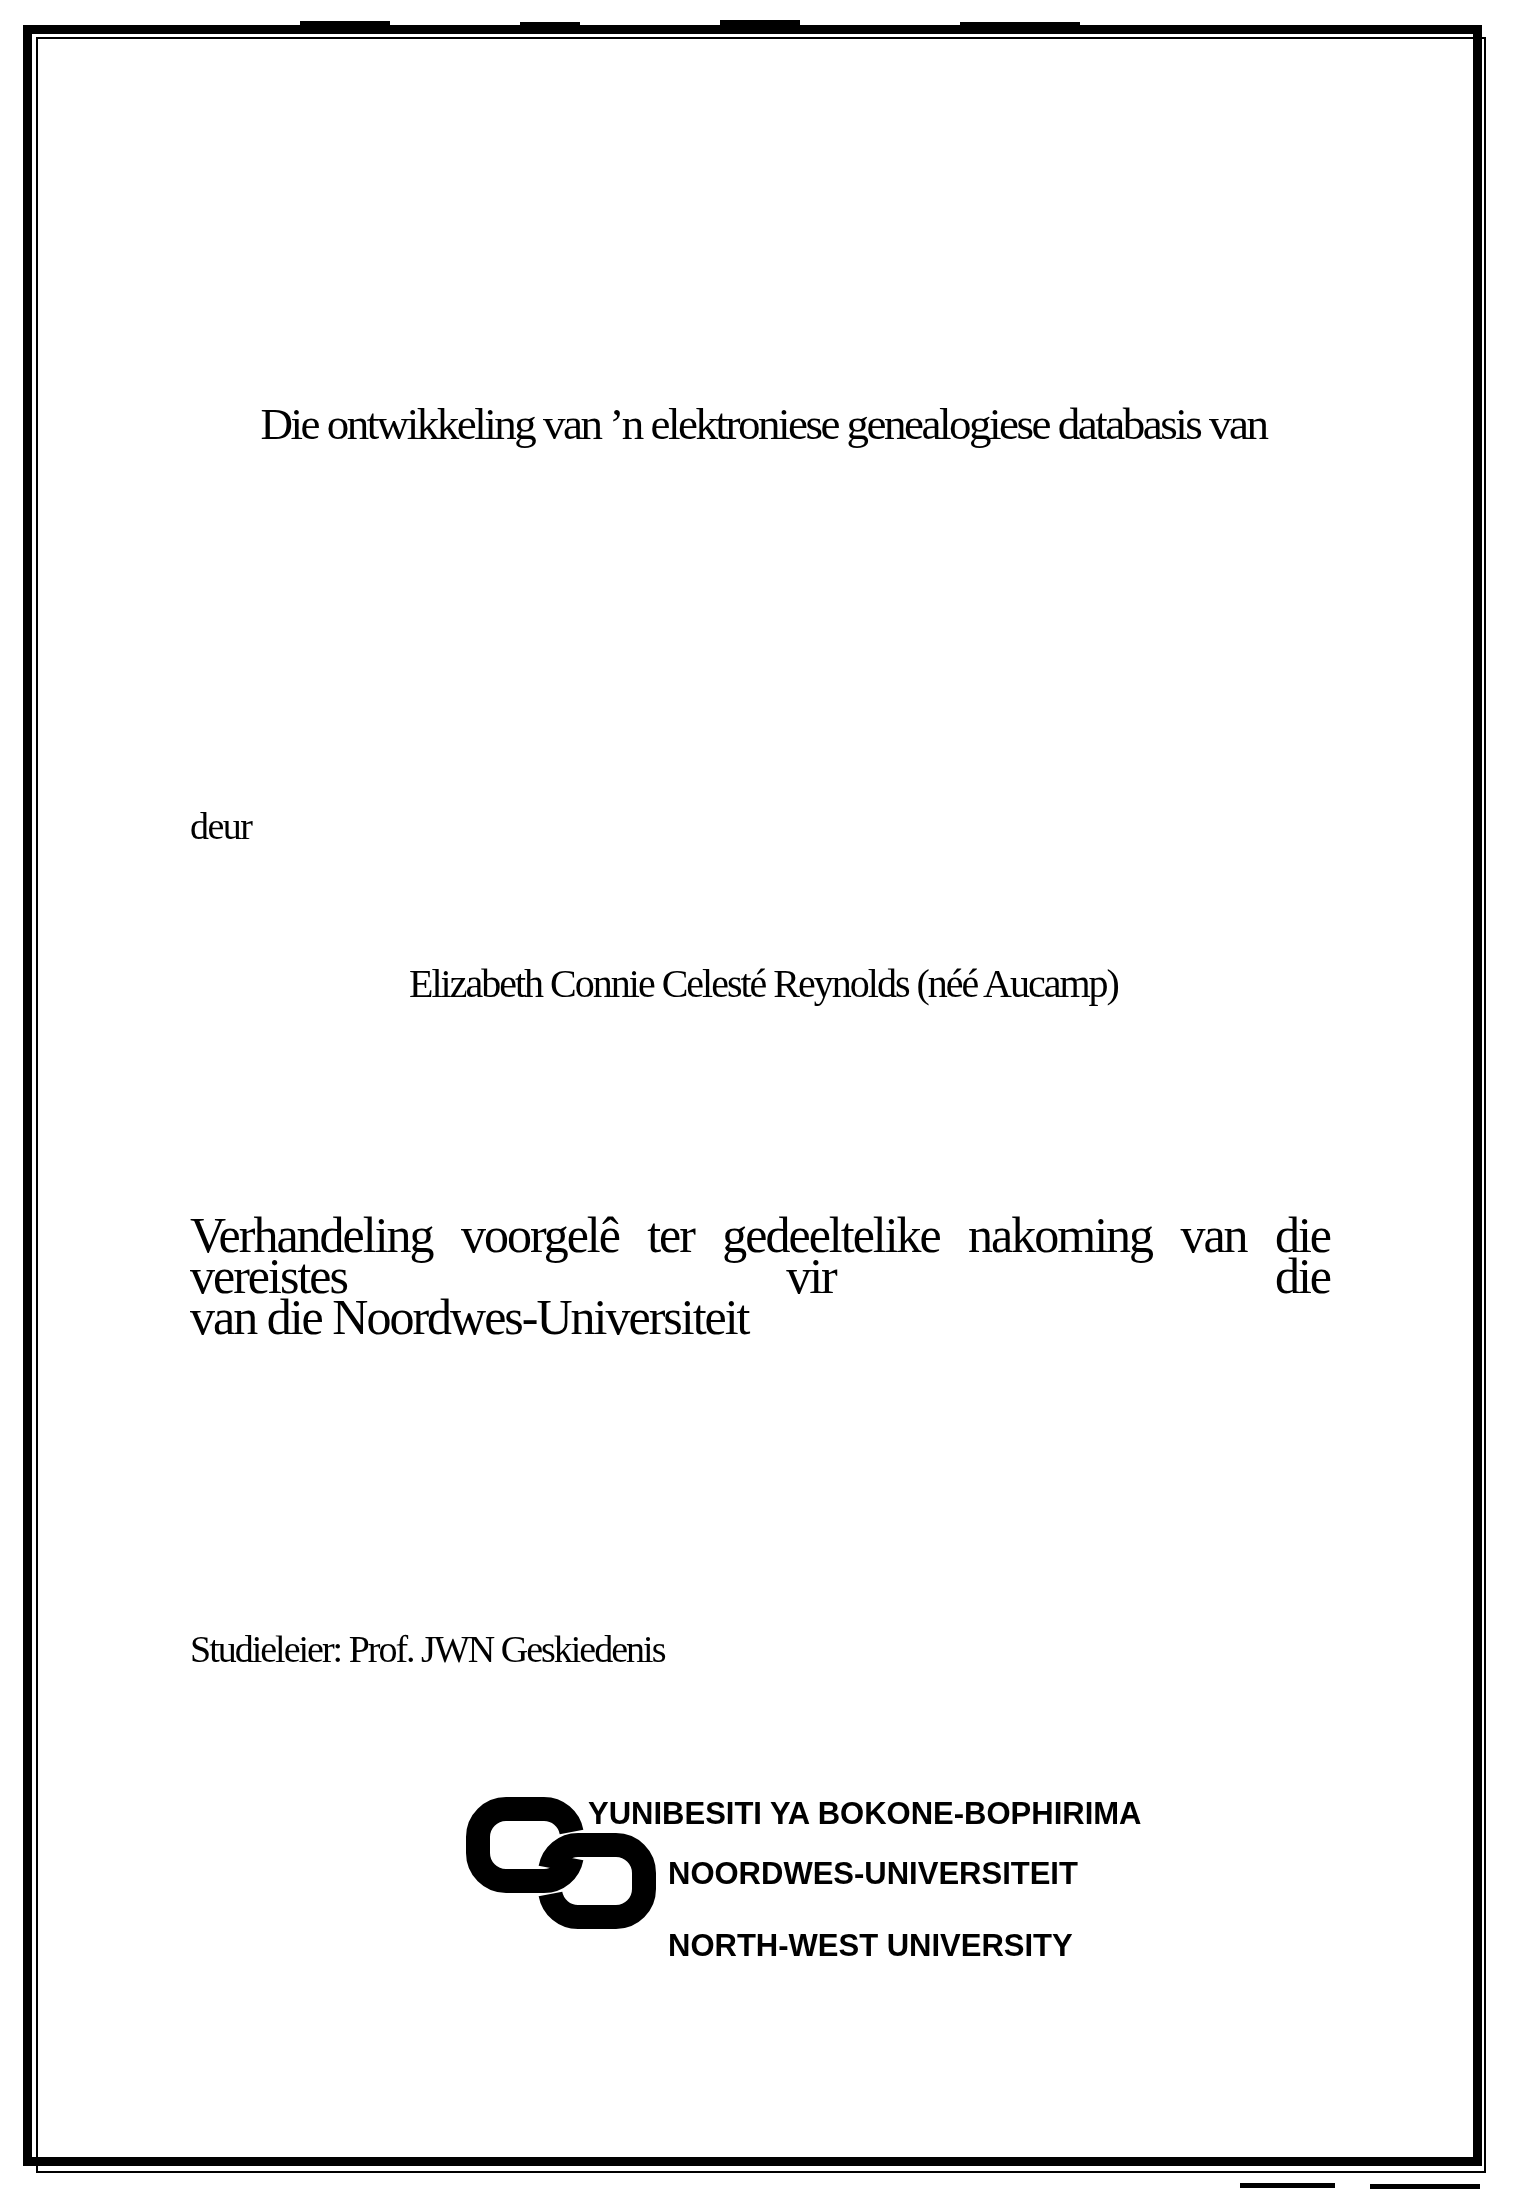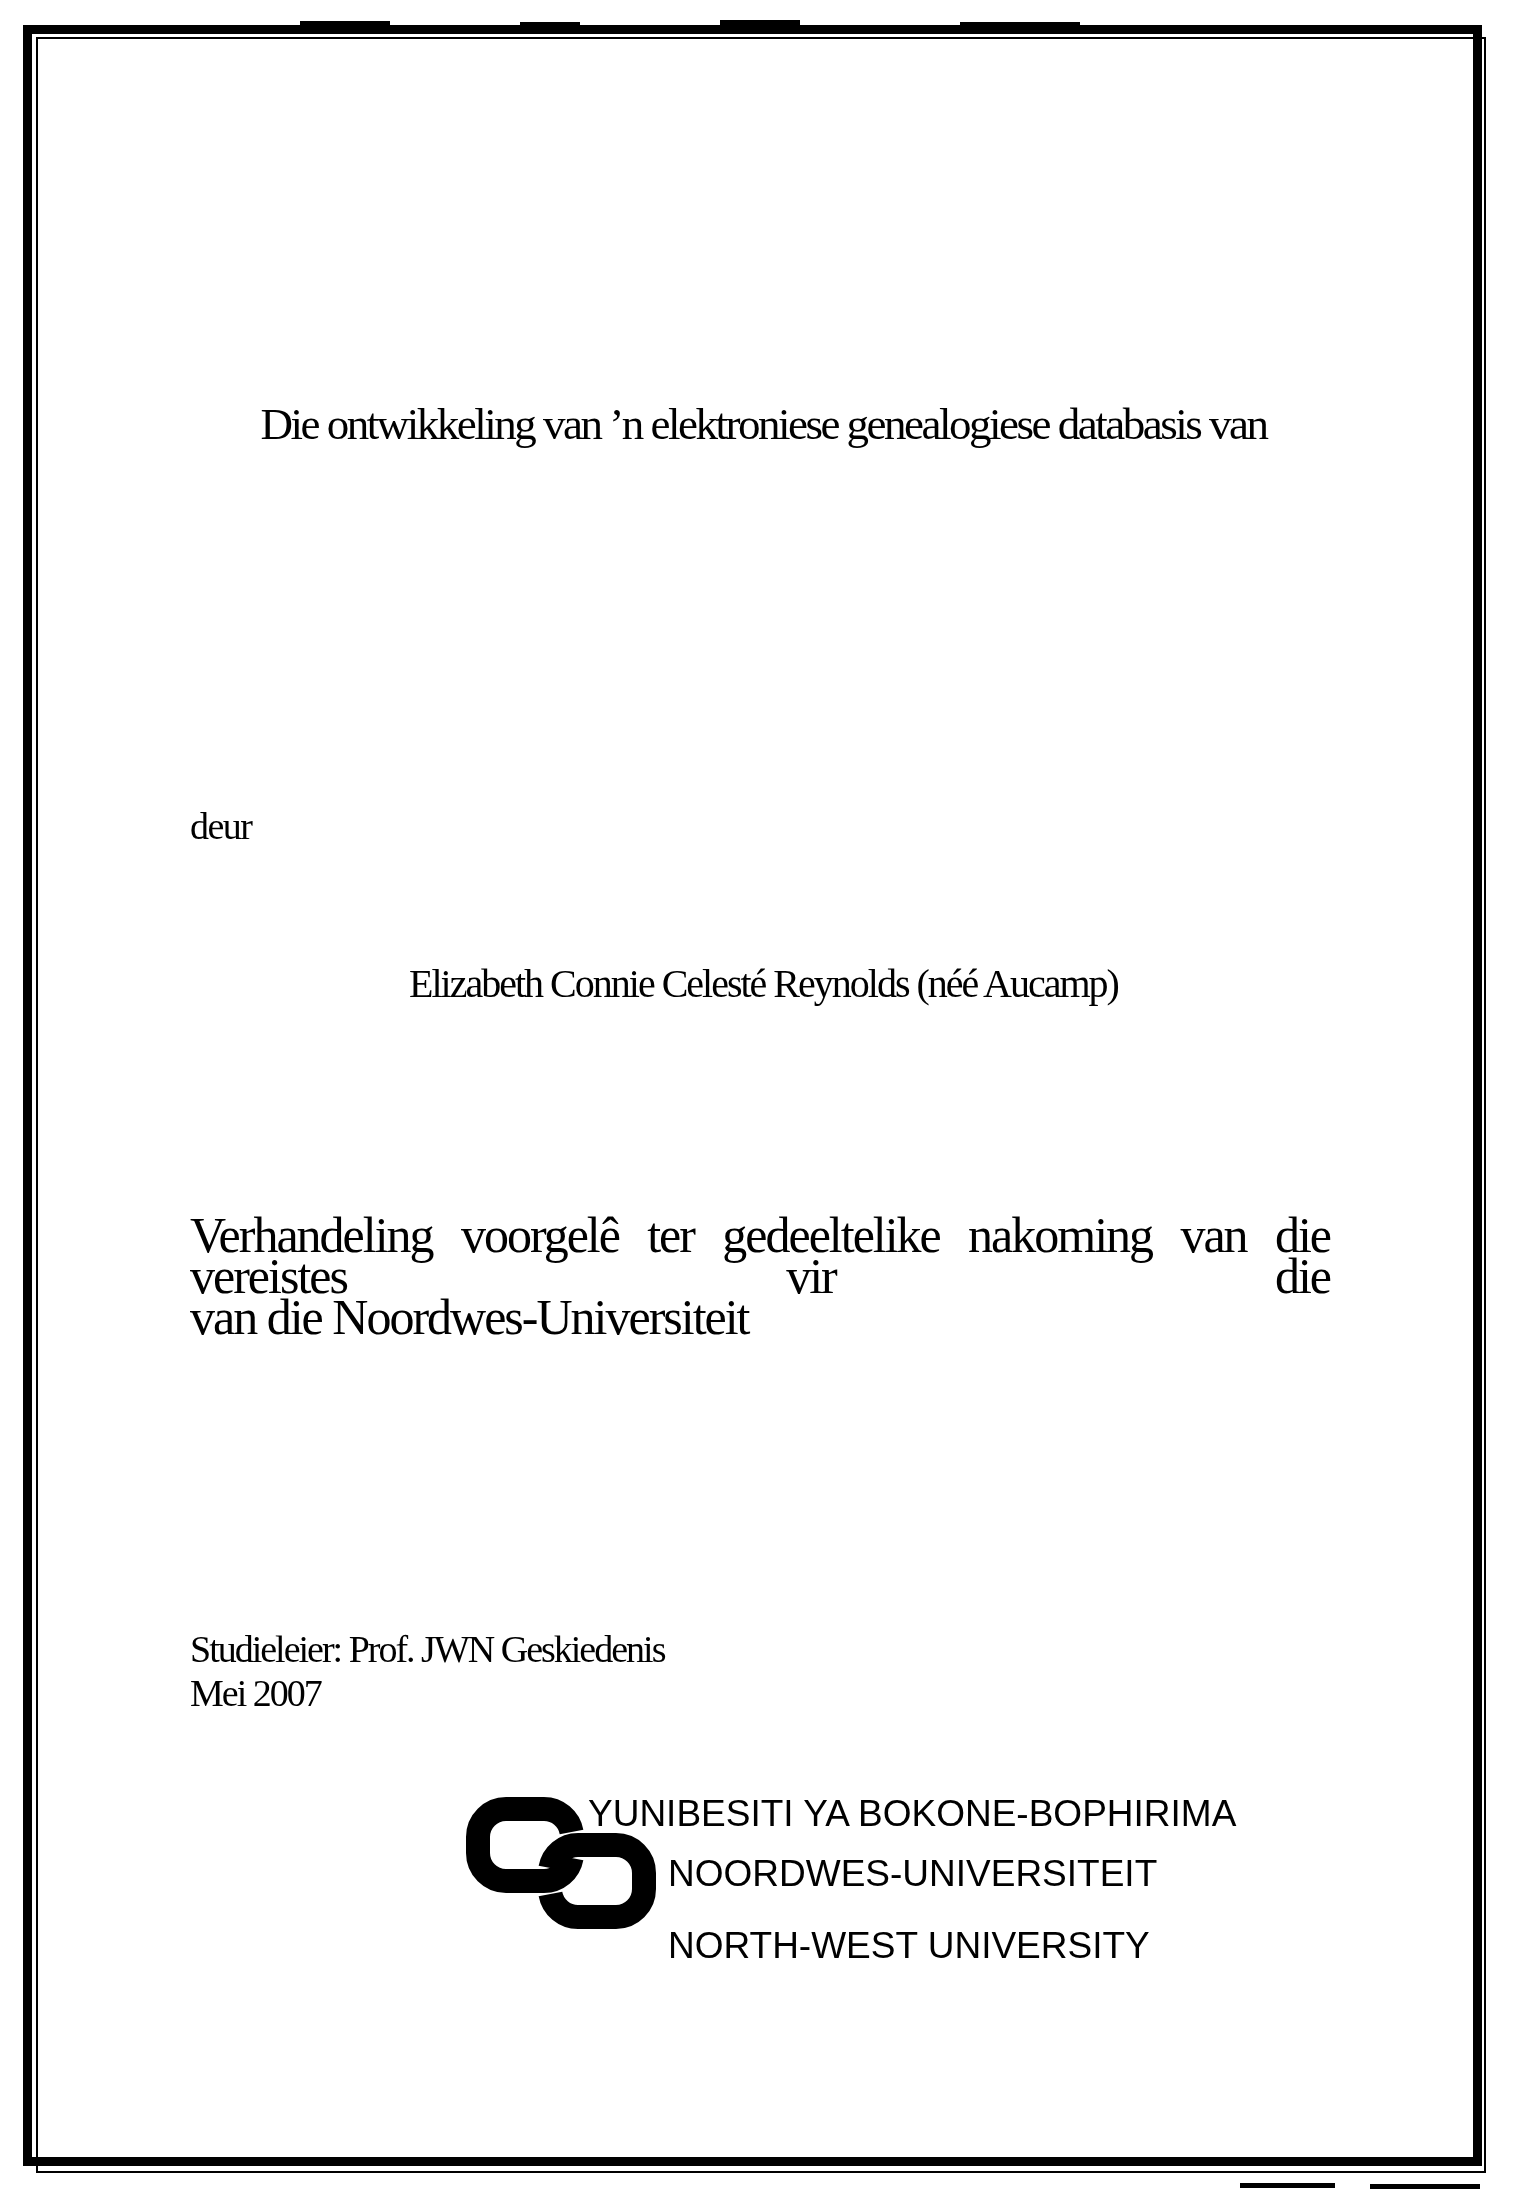--- a/index.html
+++ b/index.html
@@ -80,22 +80,22 @@
   }
 
   .logo-mark {
     position: absolute;
     left: 462px; top: 1795px;
     width: 200px; height: 145px;
   }
   .logo-text {
     position: absolute;
     font-family: "Liberation Sans", "DejaVu Sans", sans-serif;
-    font-weight: 400;
-    font-size: 37px;
+    font-weight: 700;
+    font-size: 31px;
     line-height: 30px;
     letter-spacing: 0px;
     white-space: nowrap;
   }
   .logo-l1 { left: 588px; top: 1799px; }
   .logo-l2 { left: 668px; top: 1931px; }
   .logo-l3 { left: 668px; top: 1859px; }
 </style>
 </head>
 <body>
@@ -118,21 +118,20 @@
 
 <div class="textline author">Elizabeth Connie Celesté Reynolds (néé Aucamp)</div>
 
 <div class="textline thesis-block">
   <div class="thesis-line-just">Verhandeling voorgelê ter gedeeltelike nakoming van die vereistes vir die</div>
   <div class="thesis-line">van die Noordwes-Universiteit</div>
 </div>
 
 <div class="textline supervisor-block">
   <div>Studieleier: Prof. JWN Geskiedenis</div>
-  <div>Mei 2007</div>
 </div>
 
 <svg class="logo-mark" viewBox="0 0 200 145" aria-hidden="true">
   <rect x="16" y="14" width="94" height="72" rx="28" fill="none" stroke="#000" stroke-width="24" pathLength="100" stroke-dasharray="27.1 9.2 100"></rect>
   <g transform="rotate(180 135 86)">
     <rect x="88" y="50" width="94" height="72" rx="28" fill="none" stroke="#000" stroke-width="24" pathLength="100" stroke-dasharray="27.1 9.2 100"></rect>
   </g>
 </svg>
 <div class="logo-text logo-l1">YUNIBESITI YA BOKONE-BOPHIRIMA</div>
 <div class="logo-text logo-l2">NORTH-WEST UNIVERSITY</div>

